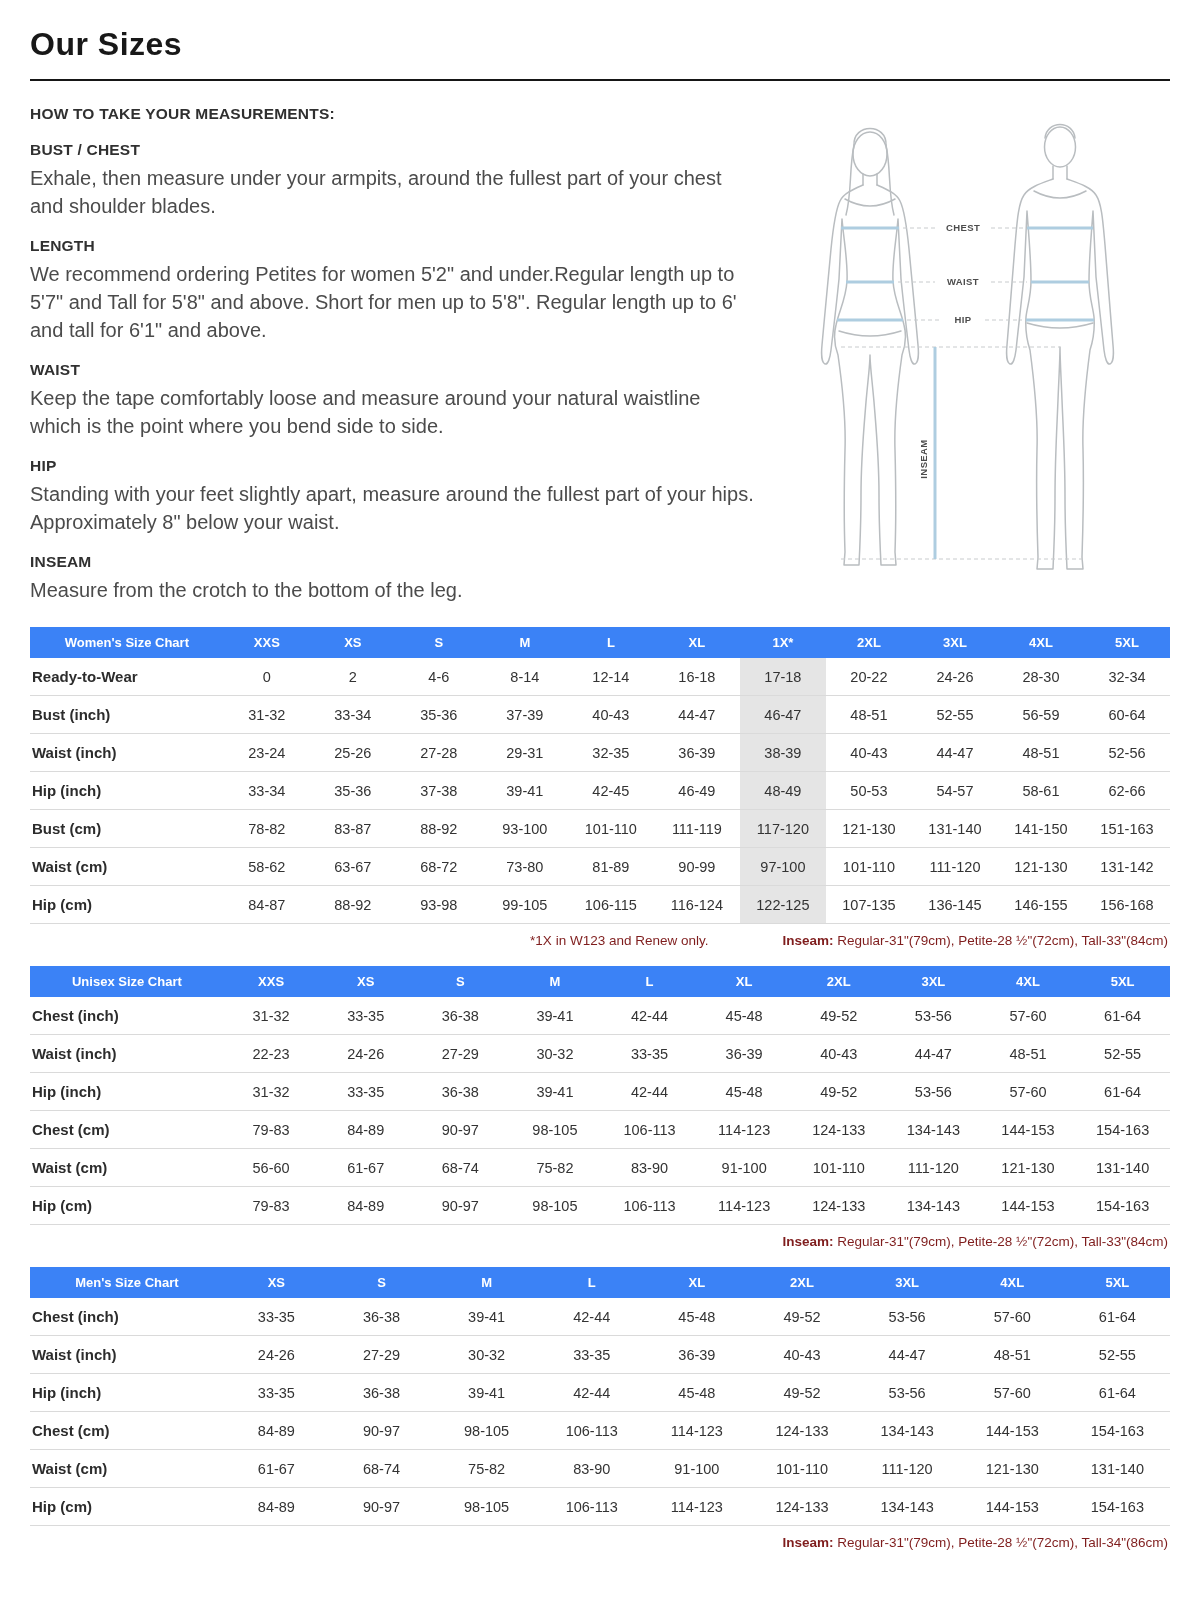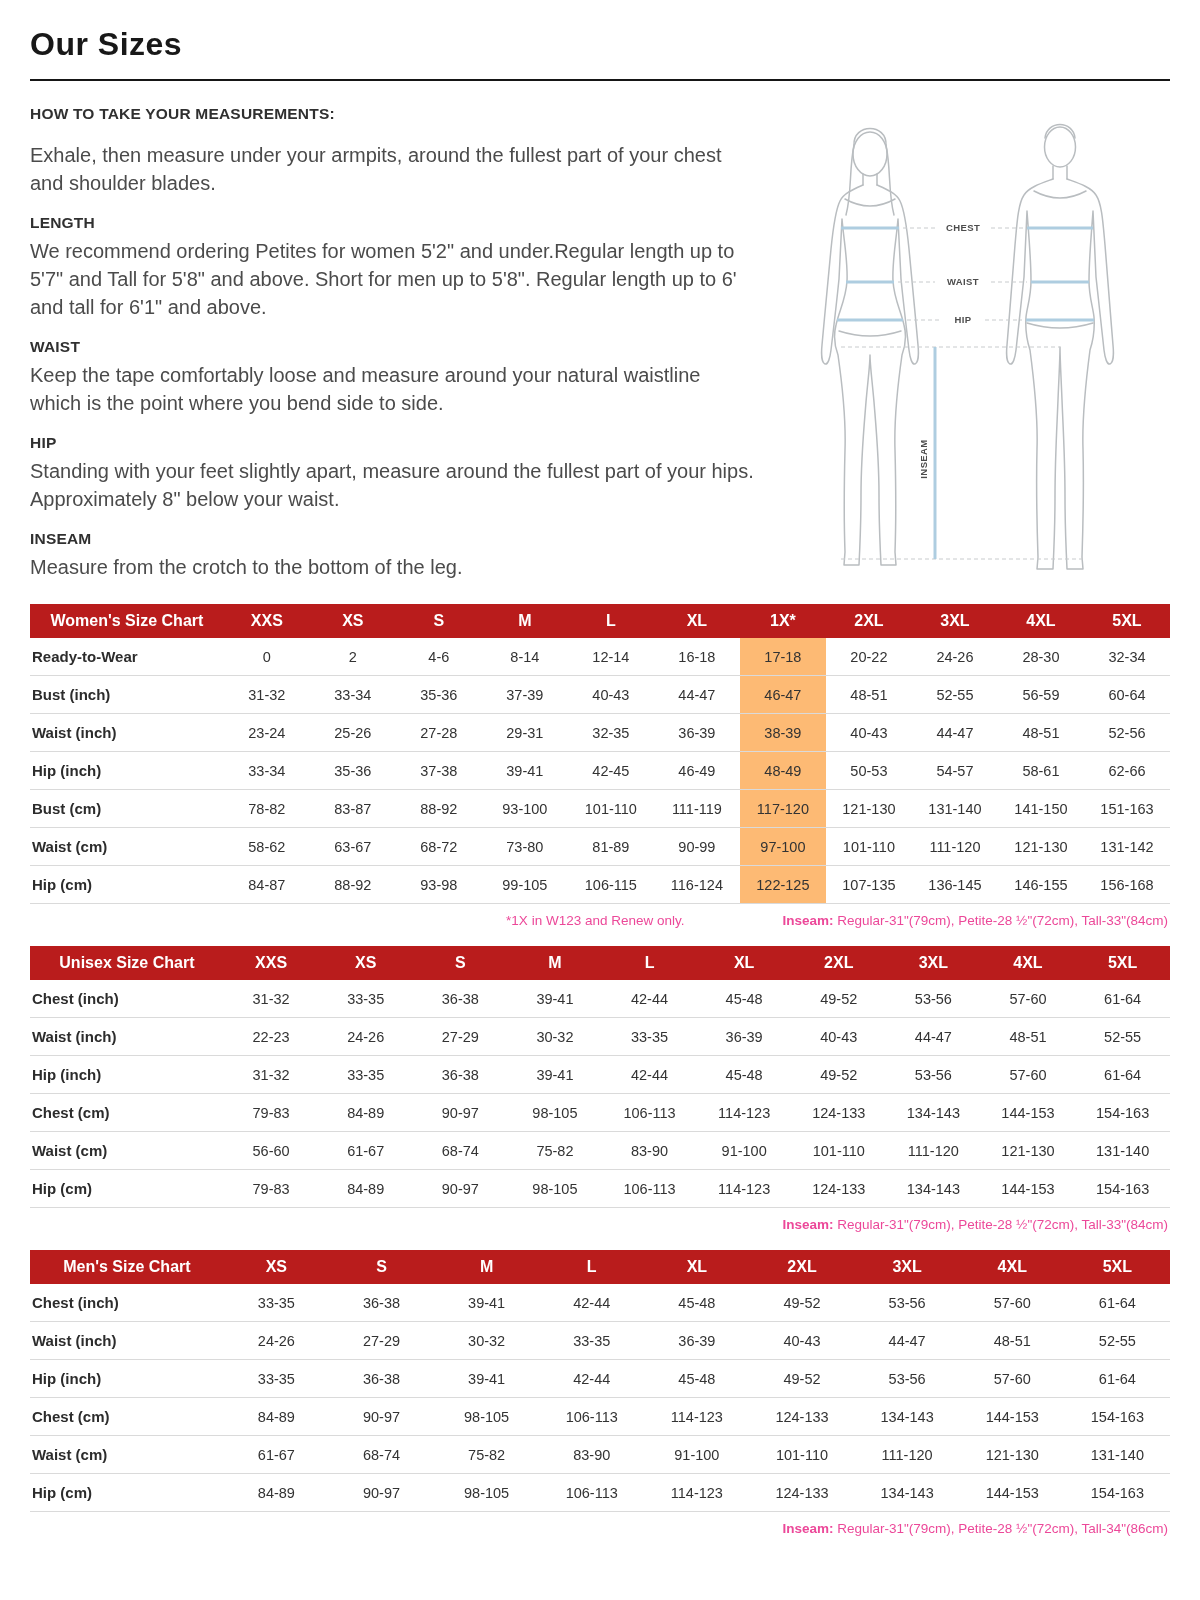--- a/index.html
+++ b/index.html
@@ -32,52 +32,53 @@
   .measure { stroke: #aecde0; stroke-width: 3; }
   .dashed { stroke: #c8cbcd; stroke-width: 1; stroke-dasharray: 4 3; }
   .diag-label {
     font-family: "Liberation Sans", sans-serif; font-size: 9.5px;
     font-weight: bold; fill: #4c4c4c; letter-spacing: 0.4px;
   }
 
   .size-block { margin-bottom: 16px; }
   table.size-table { width: 100%; border-collapse: collapse; table-layout: fixed; }
   .size-table thead th {
-    background: #b91c1c; color: #ffffff; font-weight: bold;
-    font-size: 16px; padding: 8px 2px; text-align: center;
+    background: #3b82f6; color: #ffffff; font-weight: bold;
+    font-size: 13px; padding: 8px 2px; text-align: center;
   }
   .size-table tbody td {
     font-size: 14.5px; color: #333333; text-align: center;
     padding: 10px 2px; border-bottom: 1px solid #dadada;
   }
   .size-table tbody td.row-label {
     font-weight: bold; font-size: 15px; color: #2c2c2c;
     text-align: left; padding-right: 20px;
   }
-  .size-table td.hl { background: #fdba74; }
+  .size-table td.hl { background: #e5e5e5; }
 
   .footnotes {
-    display: flex; justify-content: flex-end; gap: 98px;
-    padding: 9px 2px 2px; font-size: 13.5px; color: #ec4899;
+    display: flex; justify-content: flex-end; gap: 74px;
+    padding: 9px 2px 2px; font-size: 13.5px; color: #7f1d1d;
   }
   .footnotes b { font-weight: bold; }
 </style>
 </head>
 <body>
 
 <div class="page">
 
   <h1 class="page-title">Our Sizes</h1>
   <hr class="title-rule">
 
   <div class="top-section">
     <div class="instructions">
       <div class="instructions-heading">HOW TO TAKE YOUR MEASUREMENTS:</div>
 
       <div class="ins-section">
+        <div class="ins-title">BUST / CHEST</div>
         <div class="ins-text">Exhale, then measure under your armpits, around the fullest part of your chest and shoulder blades.</div>
       </div>
       <div class="ins-section">
         <div class="ins-title">LENGTH</div>
         <div class="ins-text">We recommend ordering Petites for women 5'2" and under.Regular length up to 5'7" and Tall for 5'8" and above. Short for men up to 5'8". Regular length up to 6' and tall for 6'1" and above.</div>
       </div>
       <div class="ins-section">
         <div class="ins-title">WAIST</div>
         <div class="ins-text">Keep the tape comfortably loose and measure around your natural waistline which is the point where you bend side to side.</div>
       </div>

